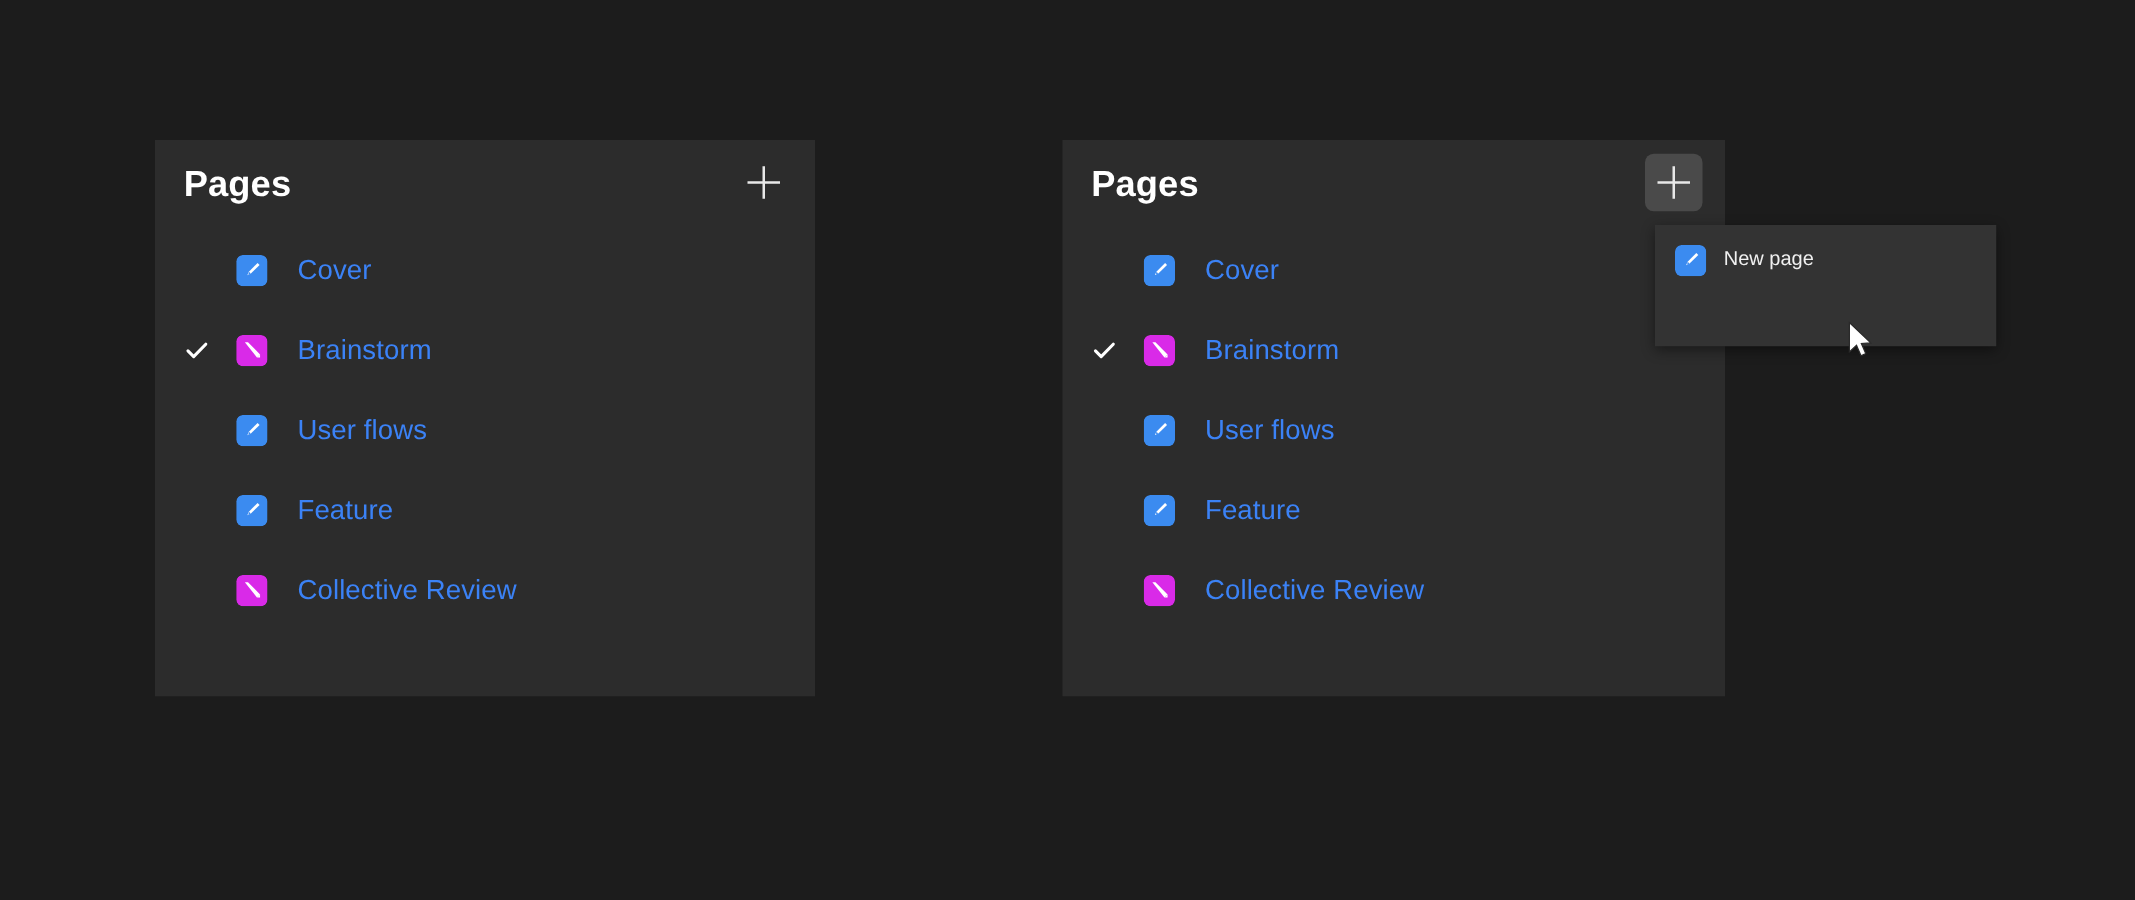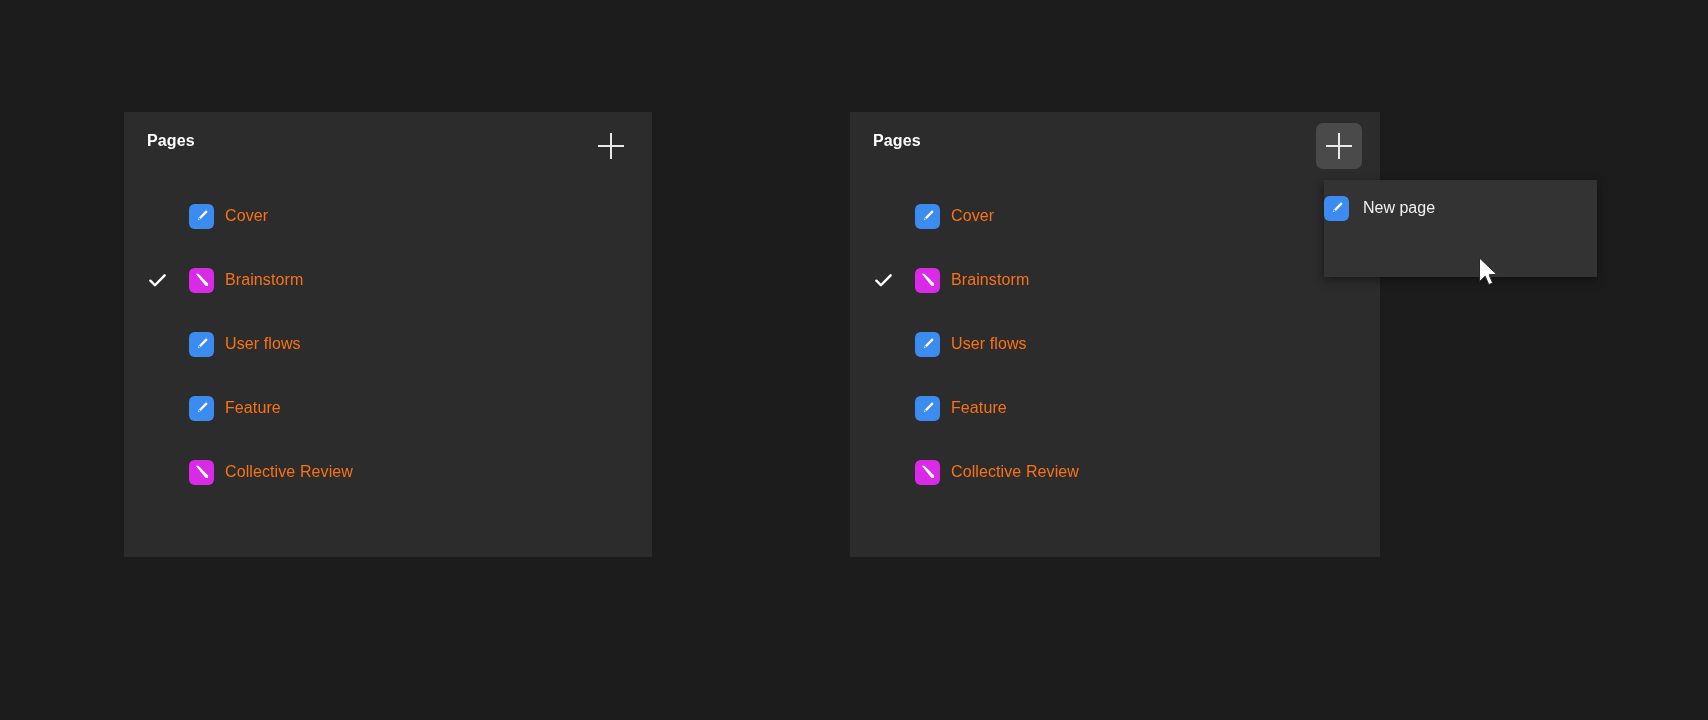--- a/index.html
+++ b/index.html
@@ -35,21 +35,21 @@
   }
 
   .panel-header {
     position: relative;
     height: 68px;
   }
   .panel-title {
     position: absolute;
     left: 23px;
     top: 20px;
-    font-size: 16px;
+    font-size: 29px;
     font-weight: bold;
     color: #ffffff;
     letter-spacing: 0.1px;
   }
 
   .add-button {
     position: absolute;
     right: 18px;
     top: 11px;
     width: 46px;
@@ -121,42 +121,42 @@
     align-items: center;
     justify-content: center;
   }
   .file-icon {
     width: 25px;
     height: 25px;
     border-radius: 5px;
     display: block;
   }
   .page-label {
-    margin-left: 3px;
-    font-size: 16px;
-    color: #f97316;
+    margin-left: 16px;
+    font-size: 22px;
+    color: #3b82f6;
     letter-spacing: 0.1px;
     white-space: nowrap;
   }
 
   
   #dropdown-menu {
     position: absolute;
     left: 1324px;
     top: 180px;
     width: 273px;
     height: 97px;
     background: #333333;
     box-shadow: 0 3px 10px rgba(0,0,0,0.45);
   }
   .menu-item {
     height: 42px;
     display: flex;
     align-items: center;
-    padding-left: 0;
+    padding-left: 16px;
     box-sizing: border-box;
   }
   .menu-item:first-child { margin-top: 7px; }
   .menu-icon {
     width: 25px;
     height: 25px;
     border-radius: 5px;
     display: block;
   }
   .menu-label {

